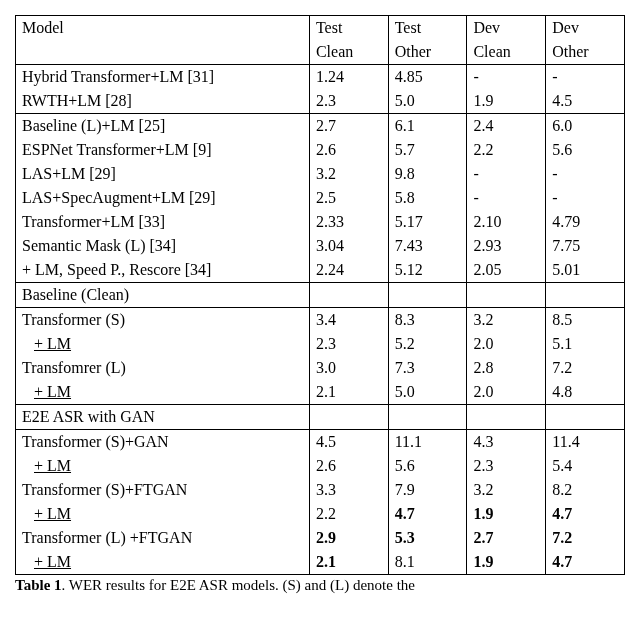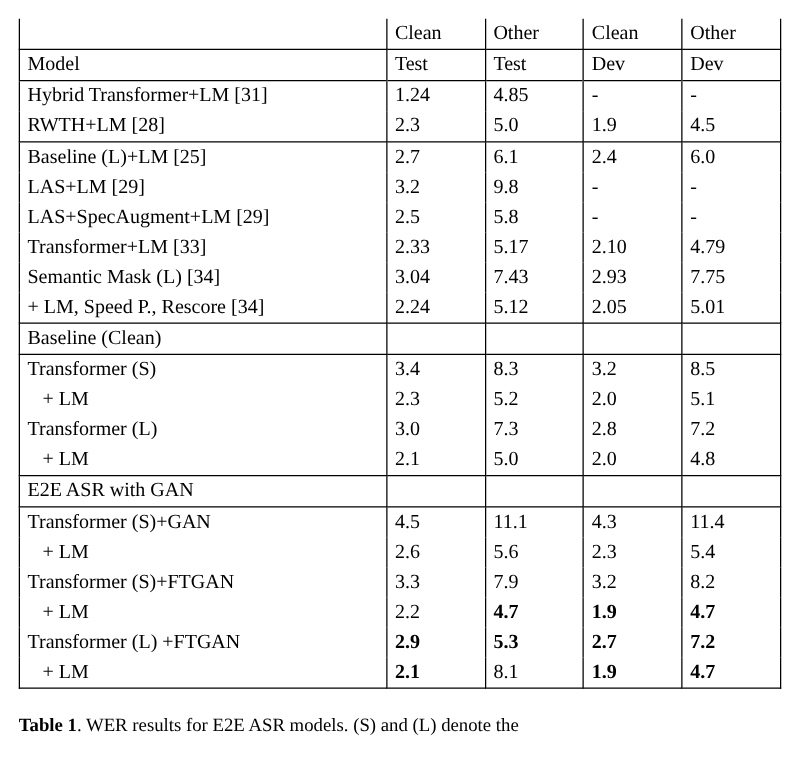--- a/index.html
+++ b/index.html
@@ -19,50 +19,50 @@
       padding: 3px 6px;
       text-align: left;
       font-weight: normal;
       vertical-align: top;
     }
     .no-top { border-top: none; }
     .no-bottom { border-bottom: none; }
     .model-col { width: 290px; }
     .val-col { width: 68px; }
     .bold { font-weight: bold; }
-    .indent { padding-left: 18px; }
+    .indent { padding-left: 18px; text-decoration: underline; }
     .caption {
-      margin-top: 22px;
+      margin-top: 2px;
       font-size: 15px;
     }
     .caption-label { font-weight: bold; }
   </style>
 </head>
 <body>
 
 <table>
 
   <tbody>
       <tr>
+    <td class="model-col no-bottom">Model</td>
+    <td class="val-col no-bottom">Test</td>
+    <td class="val-col no-bottom">Test</td>
+    <td class="val-col no-bottom">Dev</td>
+    <td class="val-col no-bottom">Dev</td>
+  </tr>
+
+  <tr>
     <td class="no-top"></td>
     <td class="no-top">Clean</td>
     <td class="no-top">Other</td>
     <td class="no-top">Clean</td>
     <td class="no-top">Other</td>
   </tr>
 
   <tr>
-    <td class="model-col no-bottom">Model</td>
-    <td class="val-col no-bottom">Test</td>
-    <td class="val-col no-bottom">Test</td>
-    <td class="val-col no-bottom">Dev</td>
-    <td class="val-col no-bottom">Dev</td>
-  </tr>
-
-  <tr>
     <td class="no-bottom">Hybrid Transformer+LM [31]</td>
     <td class="no-bottom">1.24</td>
     <td class="no-bottom">4.85</td>
     <td class="no-bottom">-</td>
     <td class="no-bottom">-</td>
   </tr>
   <tr>
     <td class="no-top">RWTH+LM [28]</td>
     <td class="no-top">2.3</td>
     <td class="no-top">5.0</td>
@@ -71,20 +71,27 @@
   </tr>
 
   <tr>
     <td class="no-bottom">Baseline (L)+LM  [25]</td>
     <td class="no-bottom">2.7</td>
     <td class="no-bottom">6.1</td>
     <td class="no-bottom">2.4</td>
     <td class="no-bottom">6.0</td>
   </tr>
   <tr>
+    <td class="no-top no-bottom">ESPNet Transformer+LM  [9]</td>
+    <td class="no-top no-bottom">2.6</td>
+    <td class="no-top no-bottom">5.7</td>
+    <td class="no-top no-bottom">2.2</td>
+    <td class="no-top no-bottom">5.6</td>
+  </tr>
+  <tr>
     <td class="no-top no-bottom">LAS+LM [29]</td>
     <td class="no-top no-bottom">3.2</td>
     <td class="no-top no-bottom">9.8</td>
     <td class="no-top no-bottom">-</td>
     <td class="no-top no-bottom">-</td>
   </tr>
   <tr>
     <td class="no-top no-bottom">LAS+SpecAugment+LM [29]</td>
     <td class="no-top no-bottom">2.5</td>
     <td class="no-top no-bottom">5.8</td>
@@ -129,21 +136,21 @@
     <td class="no-bottom">8.5</td>
   </tr>
   <tr>
     <td class="no-top no-bottom indent">      + LM</td>
     <td class="no-top no-bottom">2.3</td>
     <td class="no-top no-bottom">5.2</td>
     <td class="no-top no-bottom">2.0</td>
     <td class="no-top no-bottom">5.1</td>
   </tr>
   <tr>
-    <td class="no-top no-bottom">Transformer (L)</td>
+    <td class="no-top no-bottom">Transfomrer (L)</td>
     <td class="no-top no-bottom">3.0</td>
     <td class="no-top no-bottom">7.3</td>
     <td class="no-top no-bottom">2.8</td>
     <td class="no-top no-bottom">7.2</td>
   </tr>
   <tr>
     <td class="no-top indent">      + LM</td>
     <td class="no-top">2.1</td>
     <td class="no-top">5.0</td>
     <td class="no-top">2.0</td>

